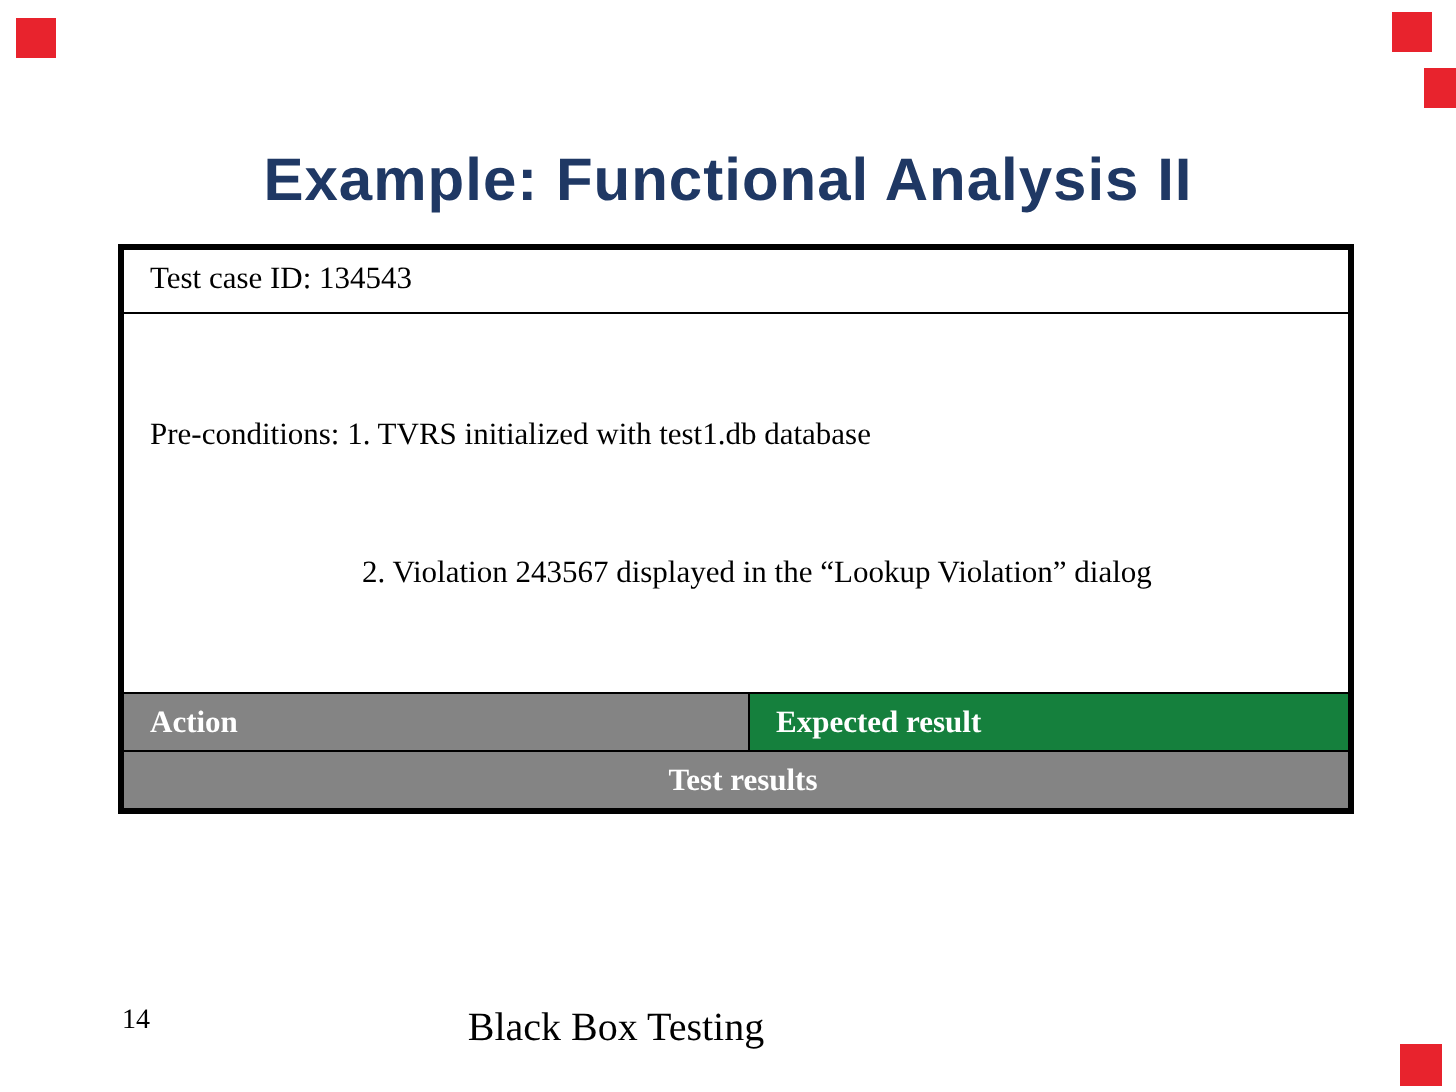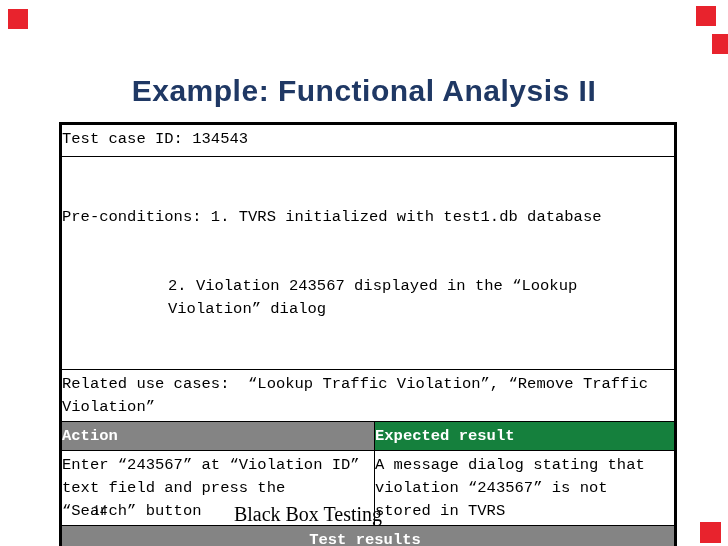--- a/index.html
+++ b/index.html
@@ -39,24 +39,24 @@
   table.tc {
     position: absolute;
     left: 59px; top: 122px;
     width: 618px;
     border-collapse: collapse;
     table-layout: fixed;
     border: 3px solid #000;
   }
   table.tc td {
     border: 1.5px solid #000;
-    font-family: Liberation Mono, monospace;
+    font-family: Liberation Serif, serif;
     font-size: 15.5px;
     line-height: 23px;
-    padding: 3px 6px 2px 0;
+    padding: 3px 6px 2px 13px;
     vertical-align: top;
     white-space: pre-wrap;
     overflow: hidden;
   }
   tr.r1  td { height: 26px; }
   tr.r2  td { height: 46px; margin-left: 16px; }
   tr.r3  td { height: 26px; }
   tr.r4  td { height: 22px; margin-top: 24px; }
   tr.r5  td { height: 26px; }
   tr.r6  td { height: 26px; }
@@ -73,21 +73,20 @@
     padding-right: 100px;
   }
   .indent2 { padding-left: 106px; }
   .pf-line { display: block; }
 
   .footer-num {
     position: absolute;
     left: 61px; top: 503px;
     font-family: "Liberation Serif", serif;
     font-size: 14px;
-    margin-left: 32px;
   }
   .footer-center {
     position: absolute;
     left: 180px; top: 503px;
     width: 256px;
     text-align: center;
     font-family: "Liberation Serif", serif;
     font-size: 20px;
   }
 </style>
@@ -112,30 +111,23 @@
     <tbody>
       <tr class="r1">
         <td colspan="3">Test case ID: 134543</td>
       </tr>
       <tr class="r2">
         <td colspan="3">
           <span class="pf-line">Pre-conditions: 1. TVRS initialized with test1.db database</span>
           <span class="pf-line indent2">2. Violation 243567 displayed in the “Lookup Violation” dialog</span>
         </td>
       </tr>
-      <tr class="r3">
-        <td colspan="3">Related use cases:  “Lookup Traffic Violation”, “Remove Traffic Violation”</td>
-      </tr>
       <tr class="r4">
         <td colspan="2" class="gray" style="background-color: rgb(132, 132, 132);">Action</td>
         <td class="gray" style="background-color: #15803d;">Expected result</td>
-      </tr>
-      <tr class="r7">
-        <td colspan="2">Enter “243567” at “Violation ID” text field and press the “Search” button</td>
-        <td>A message dialog stating that violation “243567” is not stored in TVRS</td>
       </tr>
       <tr class="r8">
         <td colspan="3" class="gray results-band" style="background-color: rgb(132, 132, 132);">Test results</td>
       </tr>
 
     </tbody>
   </table>
 
   <div class="footer-num">14</div>
   <div class="footer-center">Black Box Testing</div>

